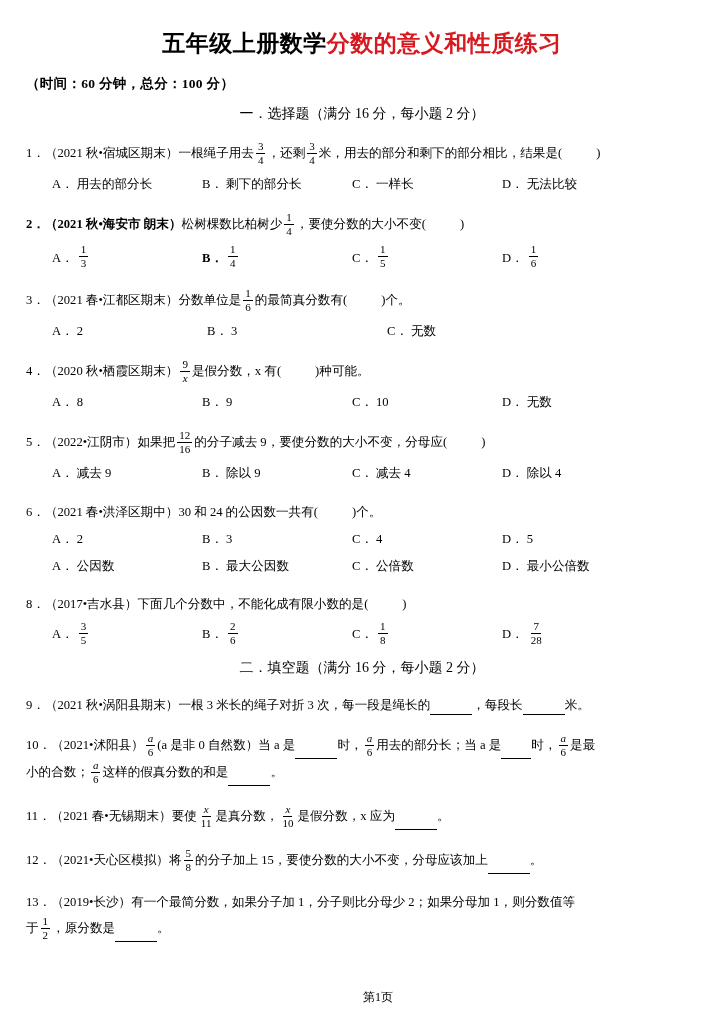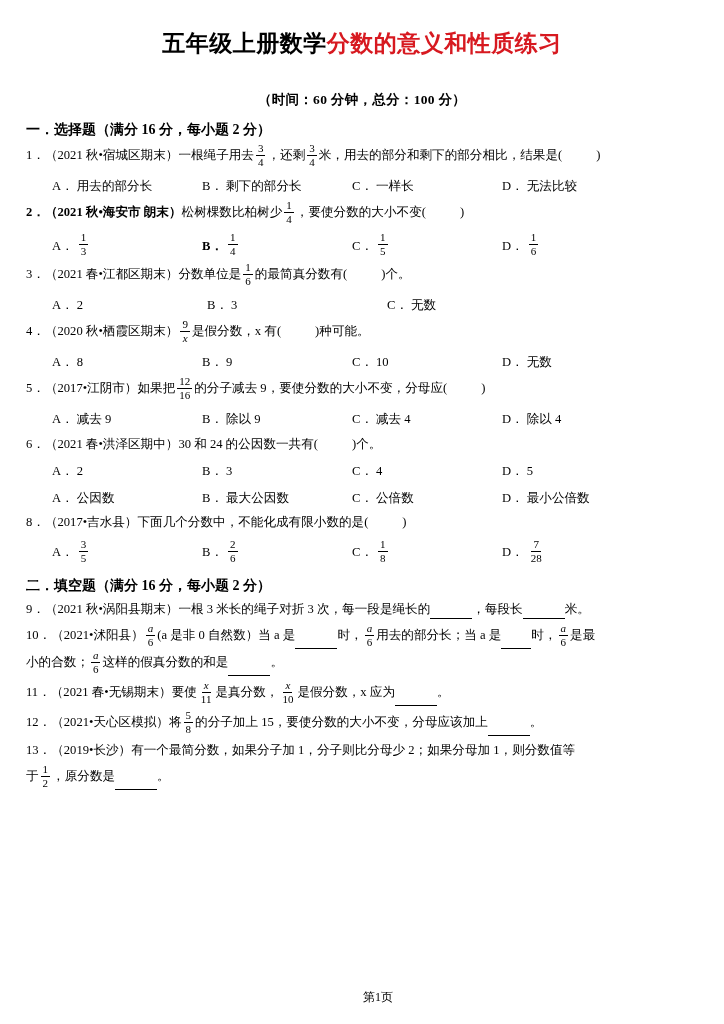--- a/index.html
+++ b/index.html
@@ -26,36 +26,36 @@
     text-align: center;
     font-size: 23px;
     font-weight: bold;
     letter-spacing: 0.5px;
     margin: 6px 0 0 0;
     white-space: nowrap;
   }
   .title .black { color: #000000; }
   .title .red { color: #d71920; }
   .subtitle {
-    text-align: center;
     font-size: 13.5px;
     font-weight: bold;
-    margin-top: 32px;
+    margin-top: 16px;
     letter-spacing: 0.3px;
   }
   .section-head {
     font-size: 14px;
-    font-weight: bold;
+    font-weight: normal;
     margin-top: 12px;
     margin-bottom: 2px;
+    text-align: center;
   }
   .q {
     font-size: 12.6px;
     line-height: 1.55;
-    margin-top: 5px;
+    margin-top: 19px;
   }
   .opts {
     font-size: 12.6px;
     line-height: 1.6;
     margin-top: 7px;
     padding-left: 26px;
     display: flex;
     align-items: baseline;
   }
   .opt {
@@ -228,21 +228,21 @@
         <span class="lbl">C．</span>
         <span>10</span>
       </span>
     <span class="opt">
         <span class="lbl">D．</span>
         <span>无数</span>
       </span>
   </div>
 
   <div class="q">
-    <span>5．</span><span>（2017•江阴市）</span><span>如果把</span><span class="frac">
+    <span>5．</span><span>（2022•江阴市）</span><span>如果把</span><span class="frac">
         <span class="num">12</span>
         <span class="den">16</span>
       </span><span>的分子减去 9，要使分数的大小不变，分母应(</span><span class="paren-space"></span><span>)</span>
   </div>
   <div class="opts">
     <span class="opt w1">
         <span class="lbl">A．</span>
         <span>减去 9</span>
       </span>
     <span class="opt w2">

